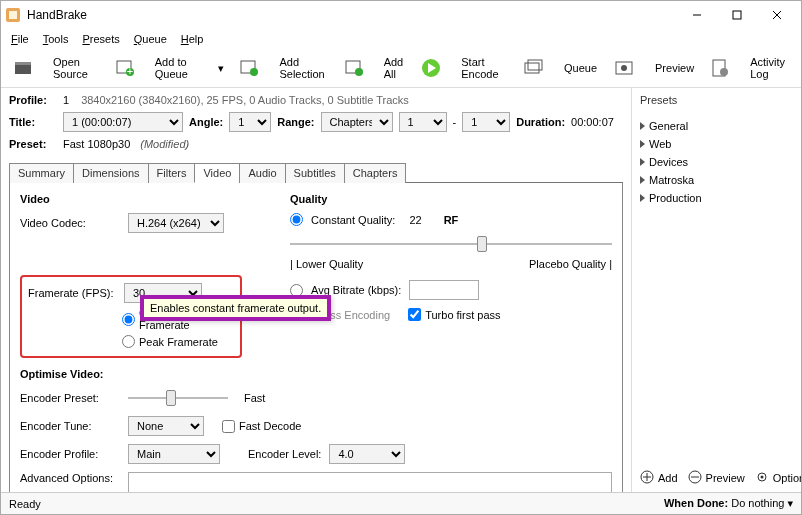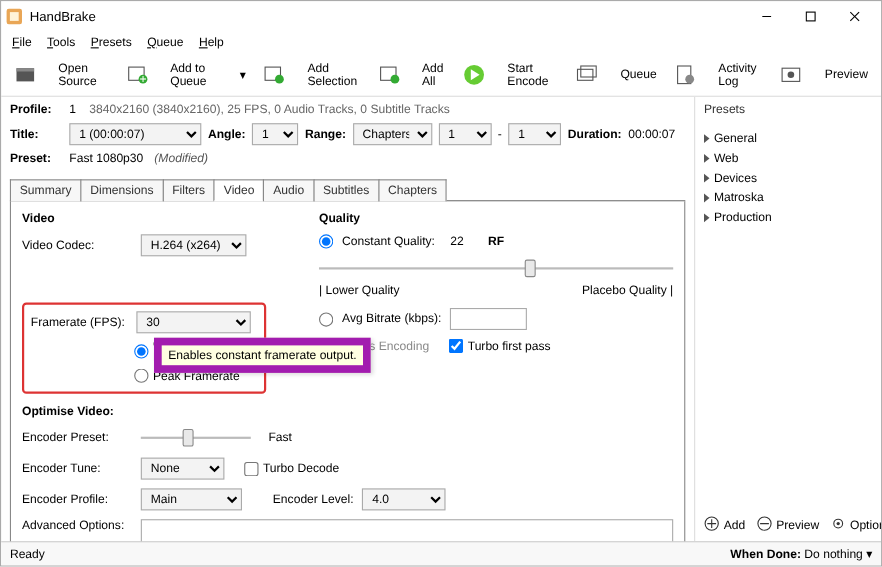--- a/index.html
+++ b/index.html
@@ -26,21 +26,21 @@
 .tab { border:1px solid #888; border-bottom:none; padding:3px 8px; background:#f7f7f7; margin-right:-1px; position:relative; top:1px; color:#333; }
 .tab.active { background:#fff; border-bottom:1px solid #fff; }
 .panel { border:1px solid #888; border-top:none; flex:1; padding:10px 10px 6px 10px; position:relative; }
 .twocol { display:flex; gap:40px; }
 .col { flex:0 0 auto; }
 .sect-title { font-weight:bold; margin-bottom:8px; }
 .fld { display:flex; align-items:center; gap:8px; margin-bottom:8px; }
 .fld .lab { width:100px; }
 .frbox { border:2px solid #d33; border-radius:4px; padding:6px 8px 8px 6px; margin-bottom:8px; width:222px;margin-top:42px; }
 .radio-row { display:flex; align-items:center; gap:4px; margin-left:94px; margin-top:4px; }
-.tooltip { position:absolute; left:130px; top:124px; background:#ffffe1; border:7px solid #a21caf; padding:3px 6px; font-size:11px; box-shadow:2px 2px 4px rgba(0,0,0,.15); z-index:5; }
+.tooltip { position:absolute; left:130px; top:112px; background:#ffffe1; border:4px solid #a21caf; padding:3px 6px; font-size:11px; box-shadow:2px 2px 4px rgba(0,0,0,.15); z-index:5; }
 .slider { position:relative; height:20px; flex:1; }
 .slider .track { position:absolute; left:0; right:0; top:9px; height:2px; background:#bbb; }
 .slider .thumb { position:absolute; top:2px; width:10px; height:16px; background:#e9e9e9; border:1px solid #888; border-radius:2px; }
 .qual-row { display:flex; justify-content:space-between; margin-top:4px; }
 .ckrow { display:flex; align-items:center; gap:4px; }
 .opt .fld .lab { width:100px; }
 .advbox { border:1px solid #aaa; height:50px; flex:1; }
 .rightpane { width:170px; border-left:1px solid #ddd; display:flex; flex-direction:column; }
 .presets-hd { padding:6px 8px; border-bottom:1px solid transparent; color:#333; }
 .preset-tree { flex:1; padding:4px 8px; }
@@ -142,34 +142,34 @@
         <svg viewBox="0 0 20 20">
           <rect x="2" y="5" width="14" height="10" fill="none" stroke="#555"></rect>
           <rect x="5" y="2" width="14" height="10" fill="none" stroke="#555"></rect>
         </svg>
       </span>
     <span>Queue</span>
   </div>
   <div class="tbtn">
     <span class="iconbox">
         <svg viewBox="0 0 20 20">
+          <rect x="2" y="4" width="16" height="12" fill="none" stroke="#555"></rect>
+          <circle cx="10" cy="10" r="3" fill="#555"></circle>
+        </svg>
+      </span>
+    <span>Preview</span>
+  </div>
+  <div class="tbtn">
+    <span class="iconbox">
+        <svg viewBox="0 0 20 20">
           <rect x="3" y="2" width="12" height="16" fill="none" stroke="#555"></rect>
           <circle cx="14" cy="14" r="4" fill="#888"></circle>
         </svg>
       </span>
     <span>Activity Log</span>
-  </div>
-  <div class="tbtn">
-    <span class="iconbox">
-        <svg viewBox="0 0 20 20">
-          <rect x="2" y="4" width="16" height="12" fill="none" stroke="#555"></rect>
-          <circle cx="10" cy="10" r="3" fill="#555"></circle>
-        </svg>
-      </span>
-    <span>Preview</span>
   </div>
 </div>
 
 <div class="maincols">
   <div class="leftpane">
 
     <div class="row">
       <label class="k">Profile:</label>
       <span style="margin-right:6px;">1</span>
       <span style="color:#666;">3840x2160 (3840x2160), 25 FPS, 0 Audio Tracks, 0 Subtitle Tracks</span>
@@ -210,21 +210,21 @@
 
         <div class="col" style="width:230px;">
           <div class="sect-title">Video</div>
           <div class="fld">
             <span class="lab">Video Codec:</span>
             <select style="width:96px"><option>H.264 (x264)</option></select>
           </div>
           <div class="frbox">
             <div class="fld" style="margin-bottom:4px;">
               <span class="lab" style="width:88px">Framerate (FPS):</span>
-              <select style="width:104px"><option>30</option></select>
+              <select style="width:78px"><option>30</option></select>
             </div>
             <div class="radio-row">
               <input type="radio" checked="" style="">
               <span>Constant Framerate</span>
             </div>
             <div class="radio-row">
               <input type="radio" style="">
               <span>Peak Framerate</span>
             </div>
           </div>
@@ -274,21 +274,21 @@
               <div class="track"></div>
               <div class="thumb" style="left:38%;"></div>
             </div>
           <span style="margin-left:8px;">Fast</span>
         </div>
         <div class="fld">
           <span class="lab">Encoder Tune:</span>
           <select style="width:76px"><option>None</option></select>
           <span class="ckrow" style="margin-left:10px;">
               <input type="checkbox" style="">
-              <span>Turbo Decode</span>
+              <span>Fast Decode</span>
             </span>
         </div>
         <div class="fld">
           <span class="lab">Encoder Profile:</span>
           <select style="width:92px"><option>Main</option></select>
           <span style="margin-left:20px;">Encoder Level:</span>
           <select style="width:76px"><option>4.0</option></select>
         </div>
         <div class="fld" style="align-items:flex-start;">
           <span class="lab">Advanced Options:</span>

